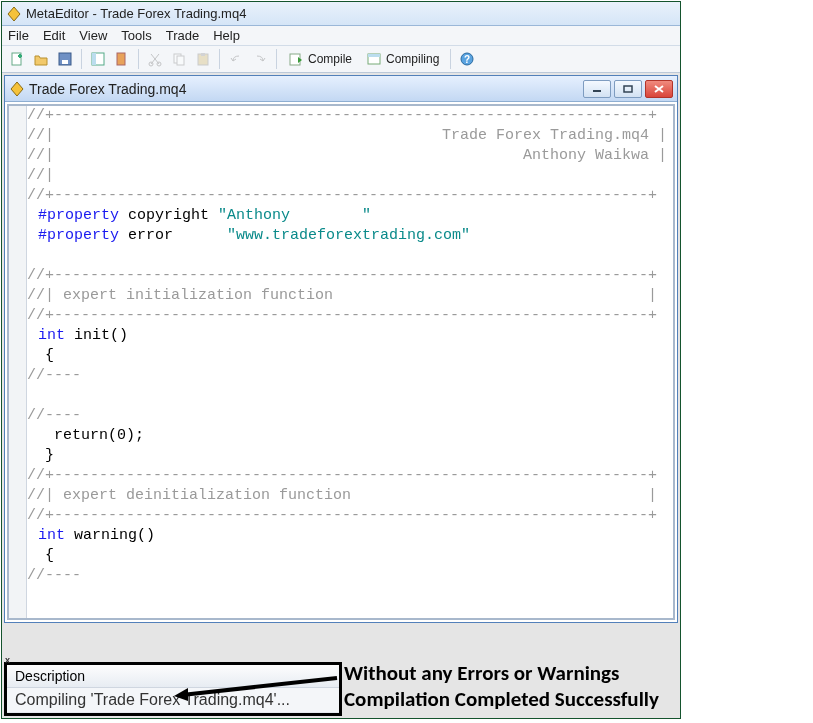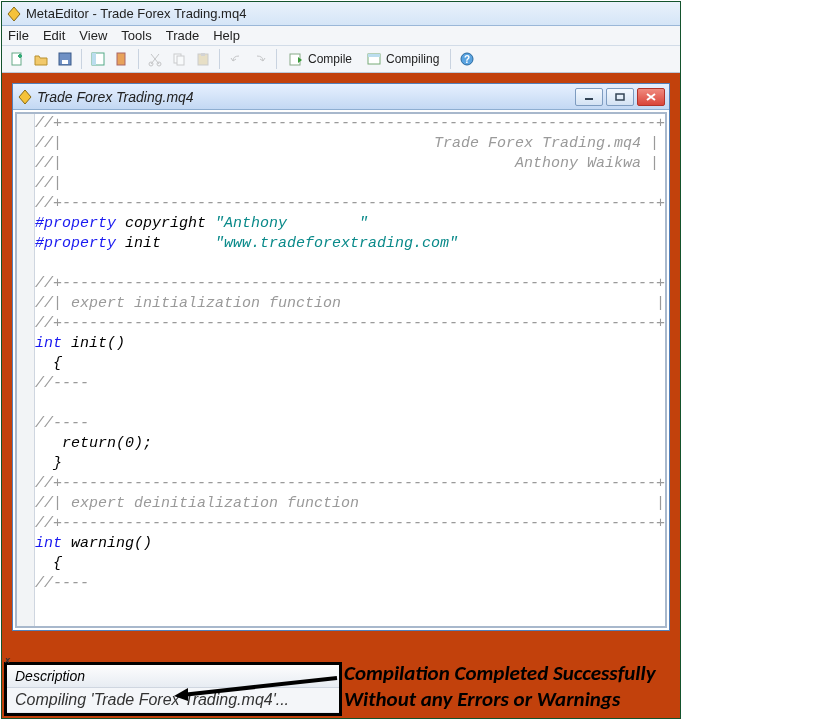--- a/index.html
+++ b/index.html
@@ -57,24 +57,23 @@
   border-radius: 2px;
 }
 .tsep { width:1px; height:20px; background:#c9d3e0; margin:0 3px; }
 .tbig {
   display:flex; align-items:center; gap:4px; padding: 2px 6px;
   font-size:12px; color:#222;
 }
 
 .workspace {
   flex: 1;
-  background: #c2410c;
-  padding: 10px;
+  background: #e5e5e5;
+  padding: 2px;
   position: relative;
-  font-style: italic;
 }
 .doc-window {
   border: 1px solid #5280ba;
   background: #fff;
   display:flex;
   flex-direction:column;
   height: 548px;
 }
 .doc-titlebar {
   background: linear-gradient(#e6f0fe, #c3d8f3);
@@ -115,21 +114,21 @@
   flex:1;
   font-family: "Courier New", monospace;
   font-size: 15px;
   line-height: 20px;
   padding: 0 0 0 0;
   color: #888;
   white-space: pre;
   overflow:hidden;
 }
 .c-gray { color:#9a9a9a; }
-.c-blue { color:#1a1af0; }
+.c-blue { color:#1a1af0;margin-left:11px; }
 .c-teal { color:#0a8a8a; }
 .c-black { color:#000; }
 
 .bottom-panel {
   position:absolute;
   left: 2px;
   bottom: 2px;
   width: 338px;
   border: 3px solid #000;
   background: #f4f6f9;
@@ -303,21 +302,21 @@
           </div>
       </div>
       <div class="code-wrap">
         <div class="gutter"></div>
 <div class="code"><span class="c-gray">//+------------------------------------------------------------------+</span>
 <span class="c-gray">//|</span><span class="c-gray" style="float:right;padding-right:6px">Trade Forex Trading.mq4 |</span>
 <span class="c-gray">//|</span><span class="c-gray" style="float:right;padding-right:6px">Anthony Waikwa |</span>
 <span class="c-gray">//|</span>
 <span class="c-gray">//+------------------------------------------------------------------+</span>
 <span class="c-blue">#property</span><span class="c-black"> copyright </span><span class="c-teal">"Anthony        "</span>
-<span class="c-blue">#property</span><span class="c-black"> init      </span><span class="c-teal">"www.tradeforextrading.com"</span>
+<span class="c-blue">#property</span><span class="c-black"> error      </span><span class="c-teal">"www.tradeforextrading.com"</span>
 
 <span class="c-gray">//+------------------------------------------------------------------+</span>
 <span class="c-gray">//| expert initialization function                                   |</span>
 <span class="c-gray">//+------------------------------------------------------------------+</span>
 <span class="c-blue">int</span><span class="c-black"> init()</span>
 <span class="c-black">  {</span>
 <span class="c-gray">//----</span>
 
 <span class="c-gray">//----</span>
 <span class="c-black">   return(0);</span>
@@ -335,18 +334,18 @@
       <div class="bp-close">x</div>
       <div class="bp-header">Description</div>
       <div class="bp-row">Compiling 'Trade Forex Trading.mq4'...</div>
     </div>
     <svg class="arrow-svg">
       <path d="M165 5 L10 22" stroke="#000" stroke-width="4"></path>
       <polygon points="2,23 16,15 16,28" fill="#000"></polygon>
     </svg>
 
     <div class="annotation">
+      <div>Without any Errors or Warnings</div>
       <div>Compilation Completed Successfully</div>
-      <div>Without any Errors or Warnings</div>
     </div>
 
   </div>
 </div>
 
 </body></html>

